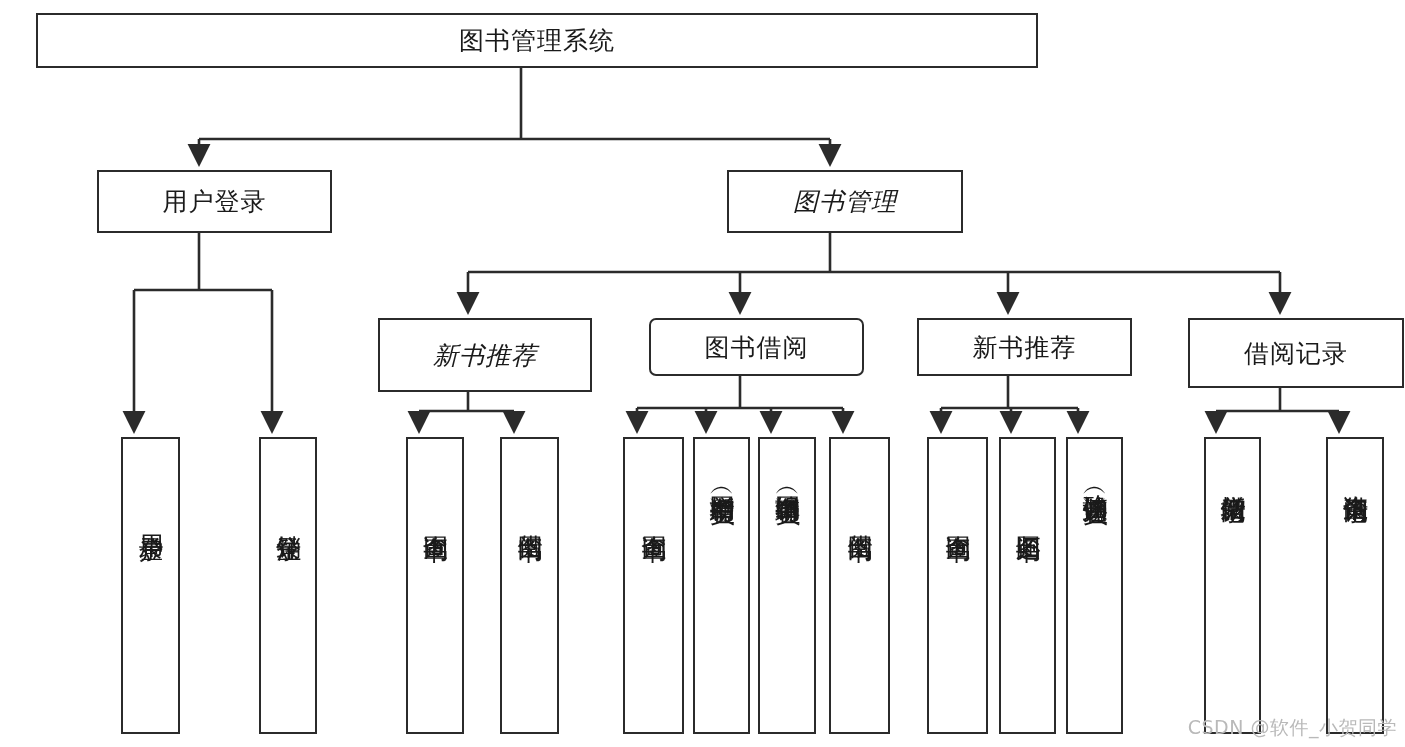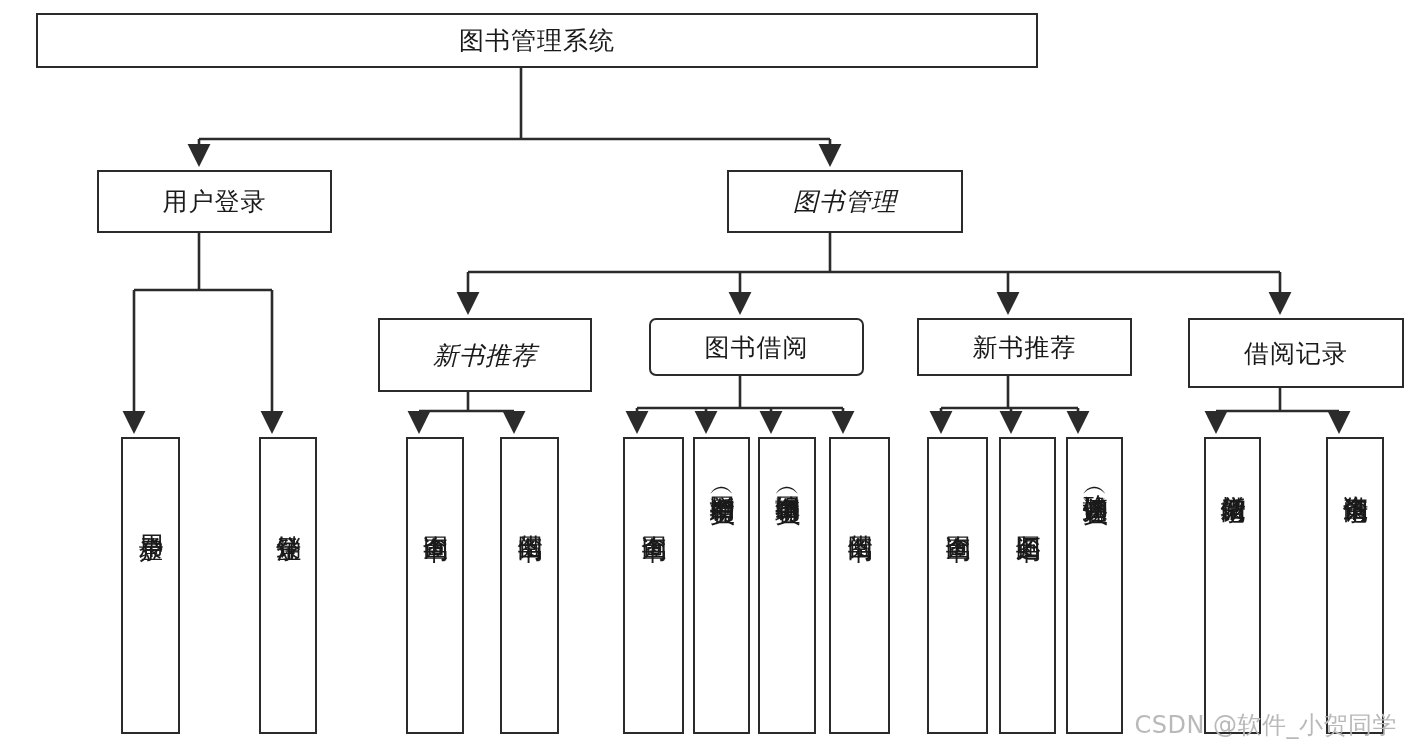--- a/index.html
+++ b/index.html
@@ -56,21 +56,21 @@
   .leaf-pad-top {
     padding-top: 70px;
   }
   .leaf-pad-mid {
     padding-top: 30px;
   }
   #watermark {
     position: absolute;
     right: 8px;
     bottom: 6px;
-    font-size: 24px;
+    font-size: 19px;
     color: #b9b9b9;
     letter-spacing: 0.5px;
     white-space: nowrap;
     pointer-events: none;
   }
 </style>
 </head>
 <body>
 
 <div id="canvas">

